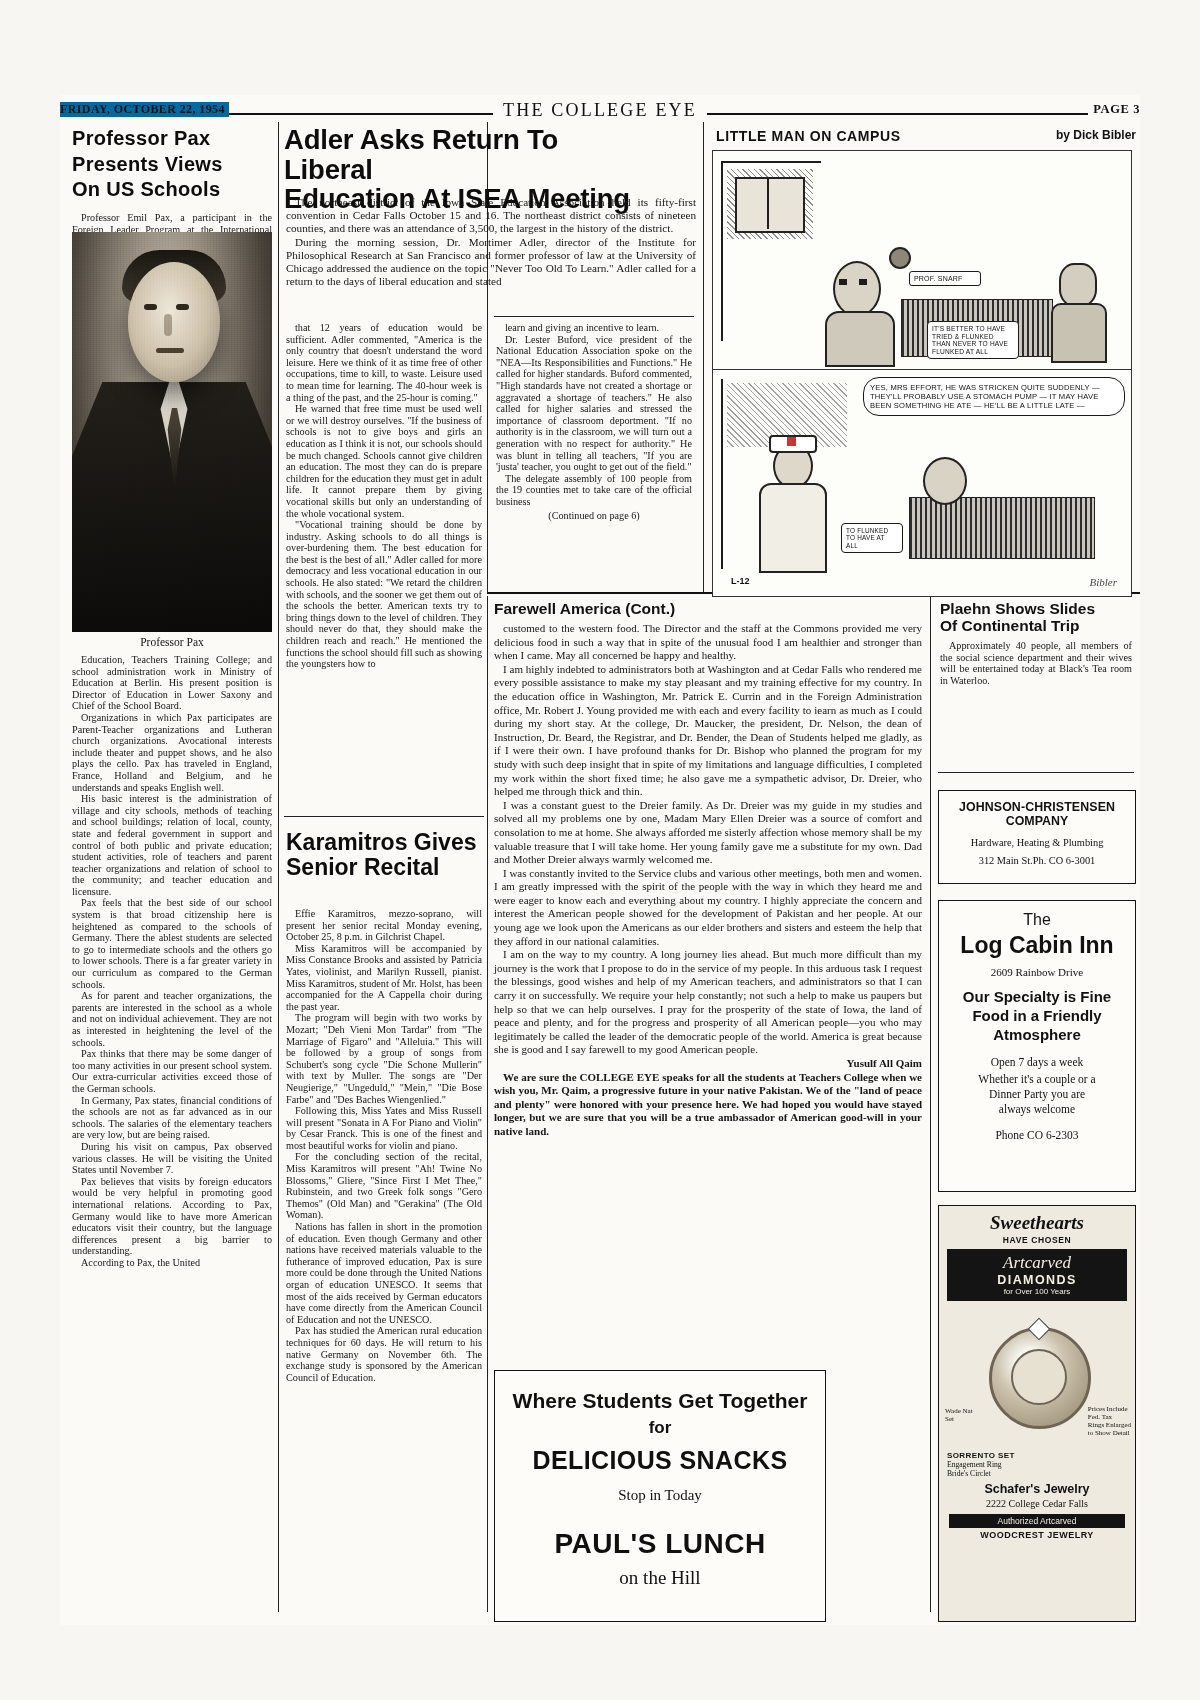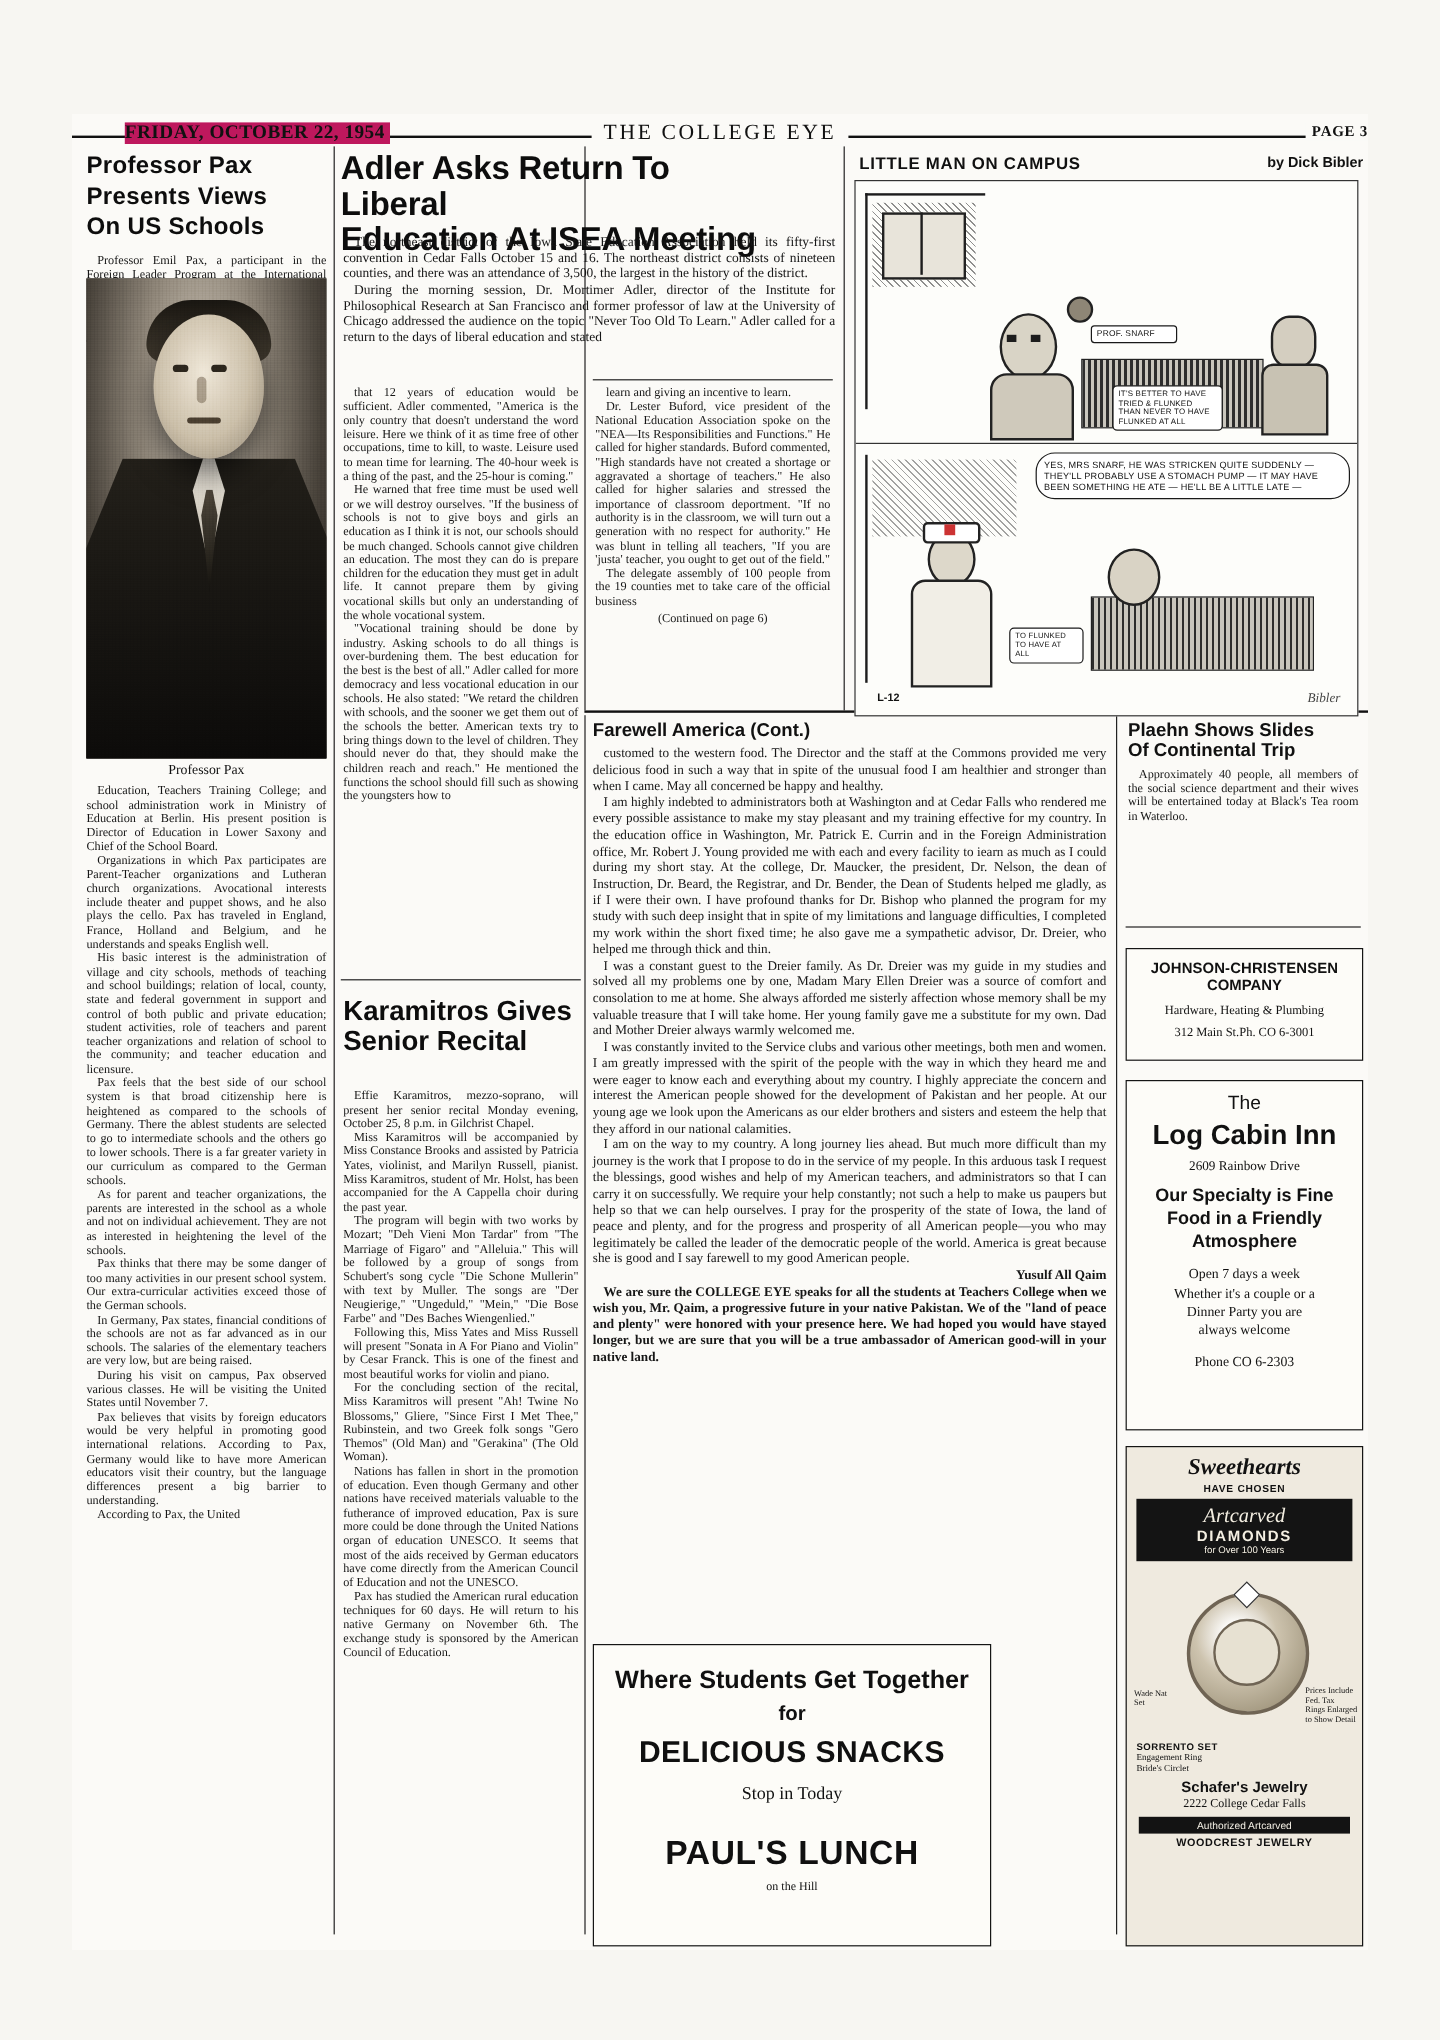--- a/index.html
+++ b/index.html
@@ -36,26 +36,25 @@
     height: 20px;
     font-family: "Liberation Serif", serif;
   }
   .masthead .rule {
     position: absolute;
     left: 0; top: 13px; width: 1080px;
     border-top: 2px solid #111;
   }
   .masthead .dateline {
     position: absolute; left: 0; top: 2px;
-    background: #be185d;
+    background: #0369a1;
     padding-right: 4px;
-    font-size: 16px;
+    font-size: 12px;
     font-weight: bold;
     letter-spacing: .4px;
-    margin-left: 44px;
   }
   .masthead .title {
     position: absolute; left: 50%; top: 0px;
     transform: translateX(-50%);
     background: #fbfaf7;
     padding: 0 10px;
     font-size: 18px;
     letter-spacing: 2.2px;
     font-weight: normal;
   }
@@ -244,21 +243,21 @@
     background: #fdfcf8;
     text-align: center;
     font-family: "Liberation Sans", sans-serif;
     color: #101010;
   }
   .snack-ad .l1 { font-size: 21px; font-weight: bold; margin-top: 18px; }
   .snack-ad .l2 { font-size: 17px; font-weight: bold; margin-top: 5px;}
   .snack-ad .l3 { font-size: 25px; font-weight: bold; margin-top: 8px; letter-spacing: .4px;}
   .snack-ad .l4 { font-size: 15px; margin-top: 12px; font-family:"Liberation Serif",serif;}
   .snack-ad .l5 { font-size: 28px; font-weight: bold; margin-top: 24px; letter-spacing: .5px; text-align: center;}
-  .snack-ad .l6 { font-size: 10px; margin-top: 7px; font-family:"Liberation Serif",serif;}
+  .snack-ad .l6 { font-size: 19px; margin-top: 7px; font-family:"Liberation Serif",serif;}
 
   .jc-ad {
     position: absolute; left: 938px; top: 790px; width: 196px; height: 92px;
     border: 1.5px solid #151515; background: #fdfcf8;
     text-align: center; font-family: "Liberation Sans", sans-serif;
   }
   .jc-ad .n1 { font-size: 12.4px; font-weight: bold; margin-top: 9px; letter-spacing: .1px;}
   .jc-ad .n2 { font-size: 12.4px; font-weight: bold; }
   .jc-ad .n3 { font-size: 10.4px; margin-top: 9px; font-family:"Liberation Serif",serif;}
   .jc-ad .n4 { font-size: 10.4px; margin-top: 7px; font-family:"Liberation Serif",serif; display:flex; justify-content: center; padding: 0 9px;}
@@ -448,21 +447,21 @@
     <div class="blob" style="left:146px; top:128px; width:8px; height:6px;"></div>
     <div class="blob" style="left:112px; top:160px; width:66px; height:52px; background:#cfc9bb; border:2px solid #222; border-radius:14px 14px 0 0;"></div>
     <div class="blob" style="left:176px; top:96px; width:18px; height:18px; border-radius:50%; background:#8e8676; border:2px solid #222;"></div>
 
     <div class="desk" style="left:188px; top:148px; width:150px; height:56px;"></div>
     <div class="bubble" style="left:196px; top:120px; width:62px; padding:2px 4px; font-size:7px; border-radius:3px;">PROF. SNARF</div>
     <div class="bubble" style="left:214px; top:170px; width:82px; padding:3px 4px; font-size:6.6px; line-height:7.6px; border-radius:4px;">IT'S BETTER TO HAVE TRIED &amp; FLUNKED THAN NEVER TO HAVE FLUNKED AT ALL</div>
     <div class="sketch-fig" style="left:346px; top:112px; width:34px; height:40px; background:#d4cec0; border:2px solid #222;"></div>
     <div class="blob" style="left:338px; top:152px; width:52px; height:56px; background:#c8c2b3; border:2px solid #222; border-radius:10px 10px 0 0;"></div>
 
-    <div class="bubble" style="left:150px; top:226px; width:248px;">YES, MRS SNARF, HE WAS STRICKEN QUITE SUDDENLY — THEY'LL PROBABLY USE A STOMACH PUMP — IT MAY HAVE BEEN SOMETHING HE ATE — HE'LL BE A LITTLE LATE —</div>
+    <div class="bubble" style="left:150px; top:226px; width:248px;">YES, MRS EFFORT, HE WAS STRICKEN QUITE SUDDENLY — THEY'LL PROBABLY USE A STOMACH PUMP — IT MAY HAVE BEEN SOMETHING HE ATE — HE'LL BE A LITTLE LATE —</div>
     <div class="blob" style="left:8px; top:228px; width:2px; height:190px;"></div>
     <div class="hatch" style="left:14px; top:232px; width:120px; height:64px; opacity:.45;"></div>
 
     <div class="sketch-fig" style="left:60px; top:292px; width:36px; height:42px; background:#ddd8ca; border:2px solid #222; border-radius:50%;"></div>
     <div class="blob" style="left:56px; top:284px; width:44px; height:14px; background:#fff; border:2px solid #222; border-radius:4px;"></div>
     <div class="blob" style="left:74px; top:286px; width:9px; height:9px; background:#c33;"></div>
     <div class="blob" style="left:46px; top:332px; width:64px; height:86px; background:#f1eee6; border:2px solid #222; border-radius:12px 12px 0 0;"></div>
 
     <div class="desk" style="left:196px; top:346px; width:184px; height:60px;"></div>
     <div class="sketch-fig" style="left:210px; top:306px; width:40px; height:44px; background:#d9d3c5; border:2px solid #222; border-radius:50%;"></div>

